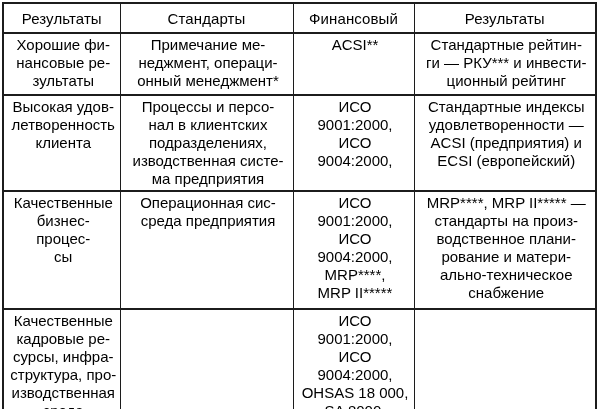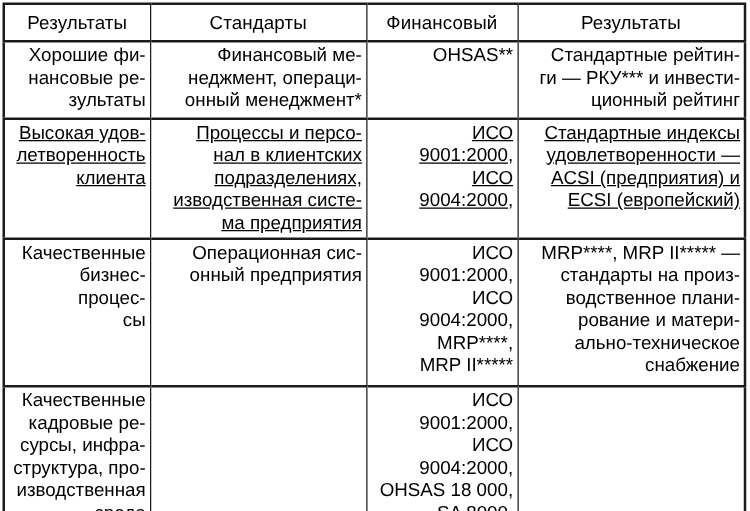--- a/index.html
+++ b/index.html
@@ -40,27 +40,27 @@
     text-align: center;
     vertical-align: middle;
     padding: 3px 2px;
     height: 22px;
     letter-spacing: 0.1px;
   }
   td.cell {
     font-size: 15px;
     line-height: 18px;
     vertical-align: top;
-    text-align: right;
+    text-align: center;
     padding: 2px 3px 2px 6px;
     white-space: pre-line;
     overflow: hidden;
   }
   tr.r1 td { height: 56px; }
-  tr.r2 td { height: 86px; text-decoration: underline; }
+  tr.r2 td { height: 86px; }
   tr.r3 td { height: 112px; }
   tr.r4 td { height: 103px; }
   col.c1 { width: 117px; }
   col.c2 { width: 173px; }
   col.c3 { width: 121px; }
   col.c4 { width: 182px; }
 </style>
 </head>
 <body>
 
@@ -78,24 +78,24 @@
         <th class="hdr">Стандарты</th>
         <th class="hdr">Финансовый</th>
         <th class="hdr">Результаты</th>
       </tr>
     </thead>
     <tbody>
       <tr class="r1">
         <td class="cell">Хорошие фи-
 нансовые ре-
 зультаты</td>
-        <td class="cell">Финансовый ме-
+        <td class="cell">Примечание ме-
 неджмент, операци-
 онный менеджмент*</td>
-        <td class="cell">OHSAS**</td>
+        <td class="cell">ACSI**</td>
         <td class="cell">Стандартные рейтин-
 ги — РКУ*** и инвести-
 ционный рейтинг</td>
       </tr>
       <tr class="r2">
         <td class="cell">Высокая удов-
 летворенность
 клиента</td>
         <td class="cell">Процессы и персо-
 нал в клиентских
@@ -107,21 +107,21 @@
         <td class="cell">Стандартные индексы
 удовлетворенности —
 ACSI (предприятия) и
 ECSI (европейский)</td>
       </tr>
       <tr class="r3">
         <td class="cell">Качественные
 бизнес-процес-
 сы</td>
         <td class="cell">Операционная сис-
-онный предприятия</td>
+среда предприятия</td>
         <td class="cell">ИСО 9001:2000,
 ИСО 9004:2000,
 MRP****,
 MRP II*****</td>
         <td class="cell">MRP****, MRP II***** —
 стандарты на произ-
 водственное плани-
 рование и матери-
 ально-техническое
 снабжение</td>

